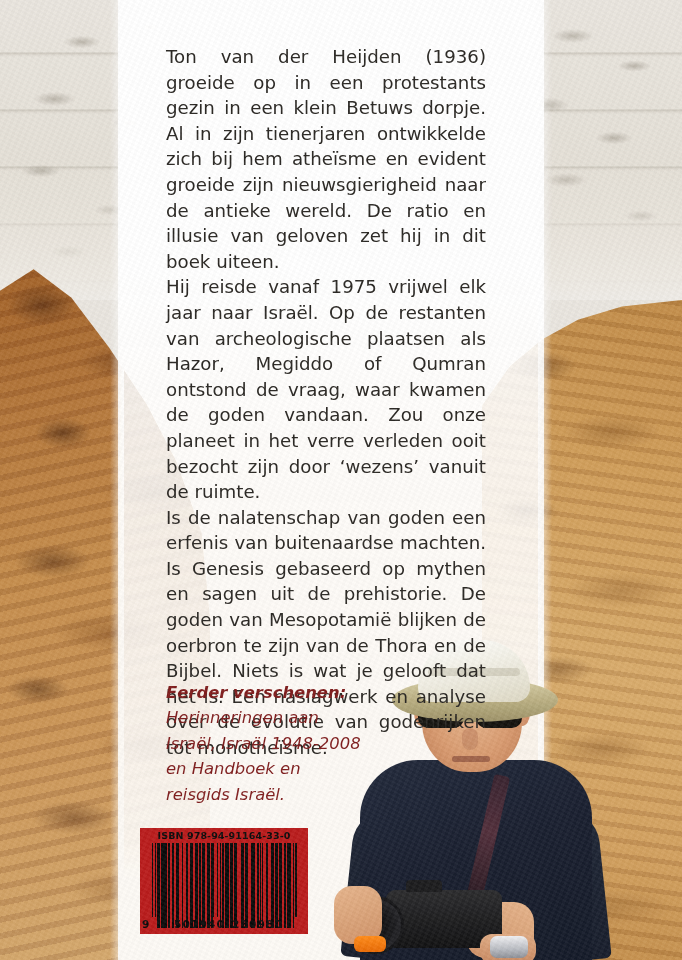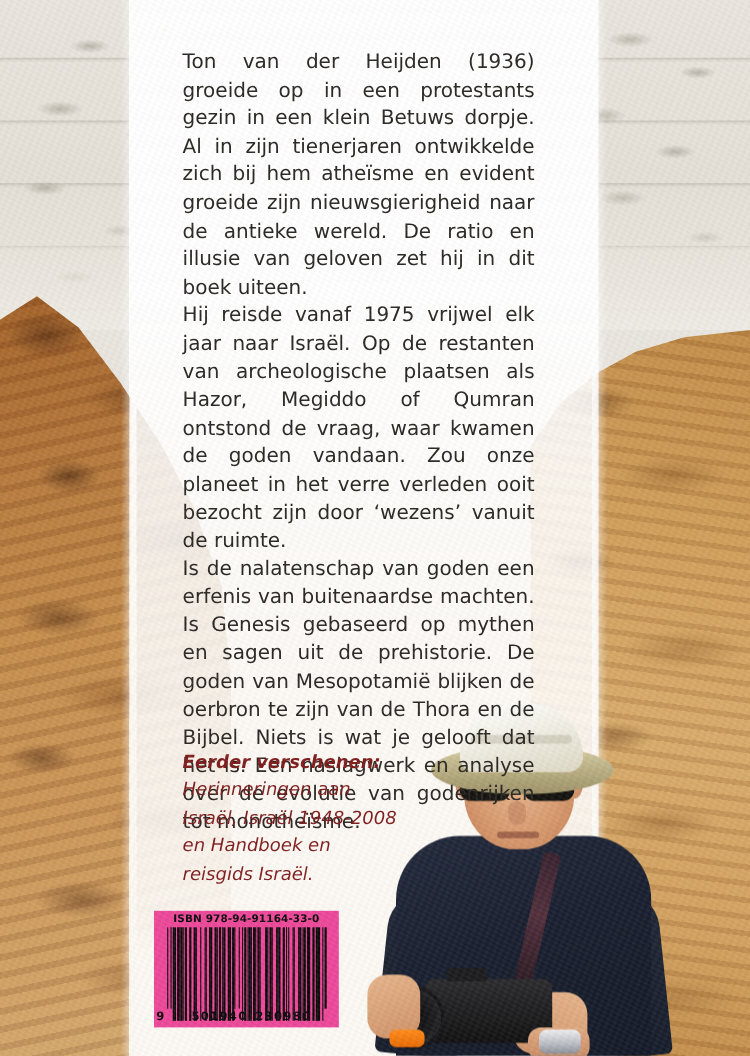--- a/index.html
+++ b/index.html
@@ -233,21 +233,21 @@
     background:linear-gradient(180deg,#f0f0f2 0%,#b9bcc2 60%,#8d9097 100%);border-radius:7px;
   }
   .p-bracelet{
     position:absolute;left:24px;top:302px;width:32px;height:16px;
     background:linear-gradient(180deg,#ff8c1a 0%,#e96b06 100%);border-radius:6px;
   }
 
   
   .barcode-box{
     position:absolute;left:140px;top:828px;width:168px;height:106px;
-    background:#ec4899;z-index:8;
+    background:#b91c1c;z-index:8;
   }
   .isbn-text{
     position:absolute;left:0;right:0;top:2px;
     text-align:center;
     font-family:"DejaVu Sans", sans-serif;
     font-size:9.5px;font-weight:bold;color:#0c0c0c;
     letter-spacing:.1px;
   }
   .bars{
     position:absolute;left:12px;top:15px;width:146px;height:74px;

